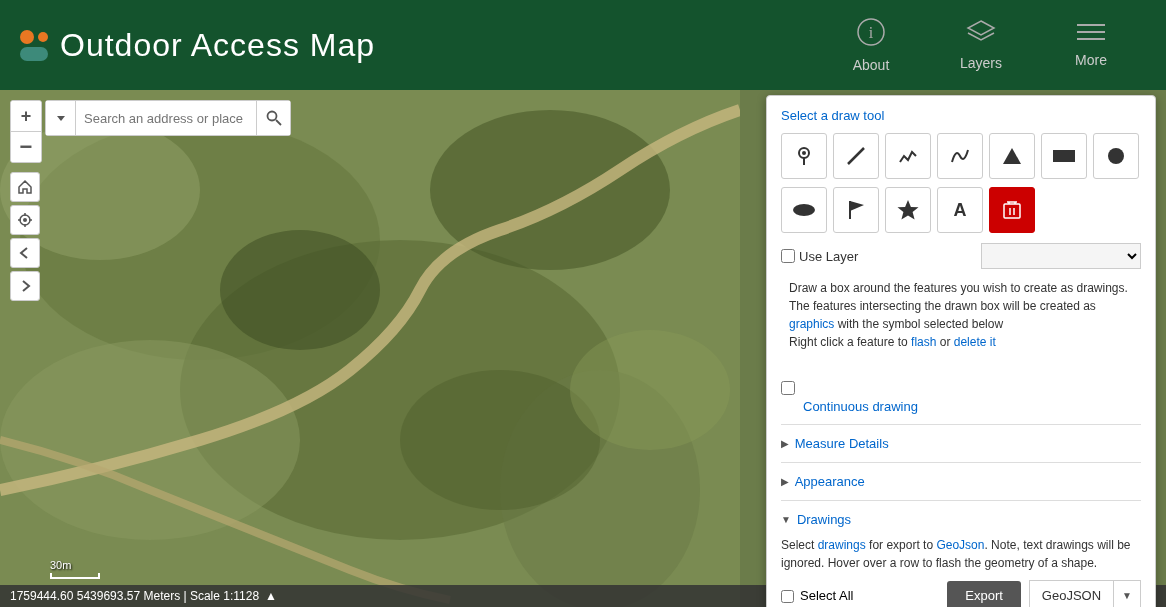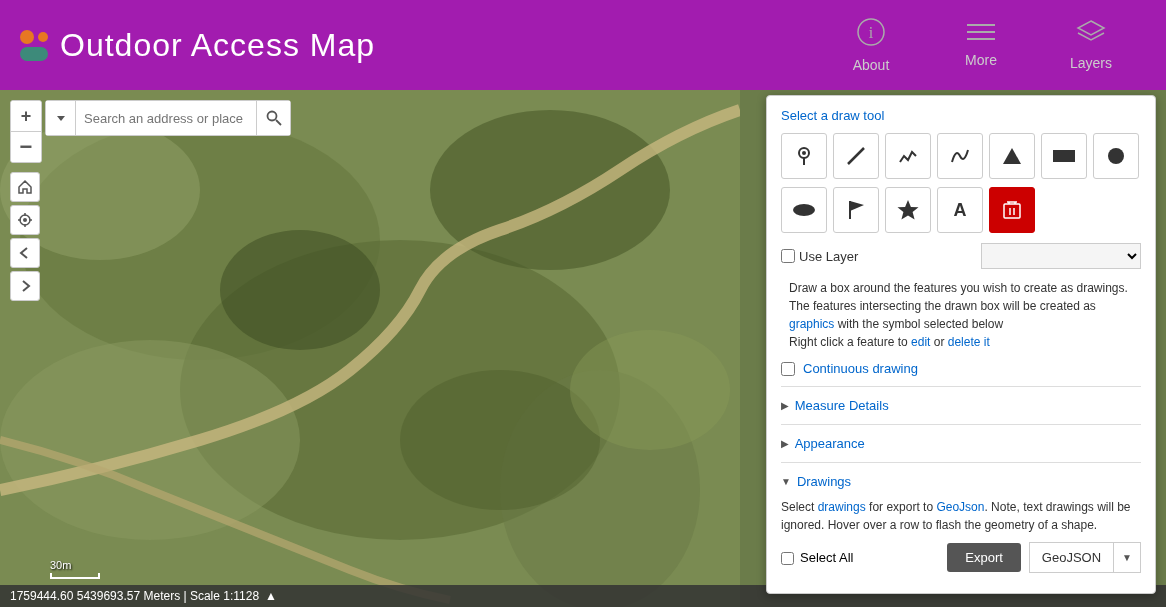--- a/index.html
+++ b/index.html
@@ -2,21 +2,21 @@
 <html><head>
   <meta charset="utf-8">
   <style>
     * { box-sizing: border-box; margin: 0; padding: 0; }
     body { font-family: Arial, sans-serif; width: 1166px; height: 607px; overflow: hidden; background: #3a3a3a; }
 
     
     .header {
       display: flex;
       align-items: center;
-      background: #a21caf;
+      background: #14532d;
       height: 90px;
       padding: 0 20px;
       position: relative;
       z-index: 10;
     }
     .logo-container {
       display: flex;
       align-items: center;
       gap: 12px;
     }
@@ -304,21 +304,21 @@
     }
     .description-text .blue-text { color: #0066cc; }
 
     .continuous-row {
       display: flex;
       align-items: center;
       gap: 8px;
       margin: 10px 0;
     }
     .continuous-checkbox { width: 14px; height: 14px; cursor: pointer; }
-    .continuous-label { font-size: 13px; color: #0066cc; }
+    .continuous-label { font-size: 13px; color: #0066cc; margin-top: 38px; }
 
     .collapsible-section {
       border-top: 1px solid #ddd;
       padding: 8px 0;
     }
     .collapsible-header {
       display: flex;
       align-items: center;
       gap: 6px;
       cursor: pointer;
@@ -408,37 +408,37 @@
           <circle cx="15" cy="15" r="13" stroke="#aaa" stroke-width="1.5"></circle>
           <text x="15" y="21" text-anchor="middle" fill="#aaa" font-size="16" font-family="serif">i</text>
         </svg>
       </div>
       <span>About</span>
     </div>
 
 
     <div class="nav-item">
       <div class="nav-icon">
+        <svg width="30" height="26" viewBox="0 0 30 26">
+          <polygon points="15,2 28,9 15,16 2,9" fill="none" stroke="#aaa" stroke-width="1.5"></polygon>
+          <polyline points="2,14 15,21 28,14" fill="none" stroke="#aaa" stroke-width="1.5"></polyline>
+        </svg>
+      </div>
+      <span>Layers</span>
+    </div>
+
+    <div class="nav-item">
+      <div class="nav-icon">
         <svg width="28" height="20" viewBox="0 0 28 20">
           <line x1="0" y1="3" x2="28" y2="3" stroke="#aaa" stroke-width="2"></line>
           <line x1="0" y1="10" x2="28" y2="10" stroke="#aaa" stroke-width="2"></line>
           <line x1="0" y1="17" x2="28" y2="17" stroke="#aaa" stroke-width="2"></line>
         </svg>
       </div>
       <span>More</span>
-    </div>
-
-    <div class="nav-item">
-      <div class="nav-icon">
-        <svg width="30" height="26" viewBox="0 0 30 26">
-          <polygon points="15,2 28,9 15,16 2,9" fill="none" stroke="#aaa" stroke-width="1.5"></polygon>
-          <polyline points="2,14 15,21 28,14" fill="none" stroke="#aaa" stroke-width="1.5"></polyline>
-        </svg>
-      </div>
-      <span>Layers</span>
     </div>
   </nav>
 </div>
 
 <div class="map-container">
 
   <div class="map-bg">
     <svg width="740" height="517" style="position:absolute;inset:0;">
 
       <rect width="740" height="517" fill="#7a8b52"></rect>
@@ -599,21 +599,21 @@
         </button>
       </div>
 
       <div class="use-layer-row">
         <input type="checkbox" class="use-layer-checkbox" style="">
         <label class="use-layer-label">Use Layer</label>
         <select class="layer-dropdown"></select>
       </div>
 
       <div class="description-text">
-        <span>Draw a box around the features you wish to create as drawings. The features intersecting the drawn box will be created as </span><span class="blue-text">graphics</span><span> with the symbol selected below<br>Right click a feature to </span><span class="blue-text">edit</span><span> or </span><span class="blue-text">delete it</span>
+        <span>Draw a box around the features you wish to create as drawings. The features intersecting the drawn box will be created as </span><span class="blue-text">graphics</span><span> with the symbol selected below<br>Right click a feature to </span><span class="blue-text">flash</span><span> or </span><span class="blue-text">delete it</span>
       </div>
 
       <div class="continuous-row">
         <input type="checkbox" class="continuous-checkbox" style="">
         <label class="continuous-label">Continuous drawing</label>
       </div>
 
       <div class="collapsible-section">
         <div class="collapsible-header">
           <span class="chevron">▶</span>

